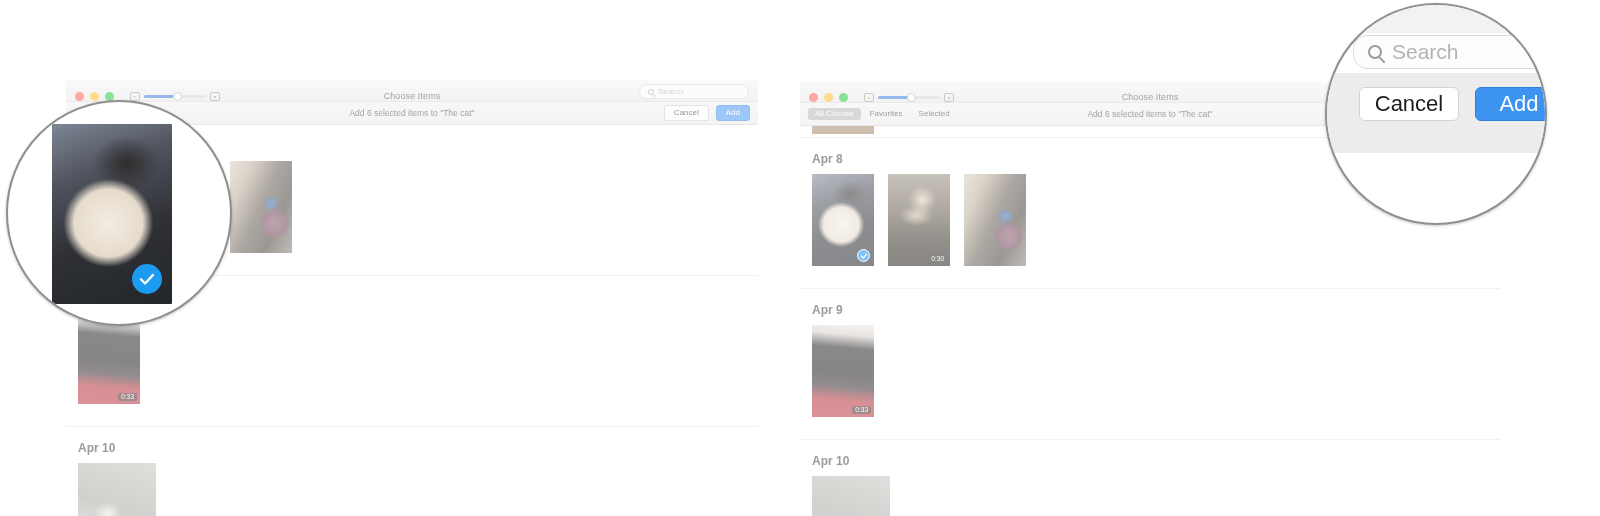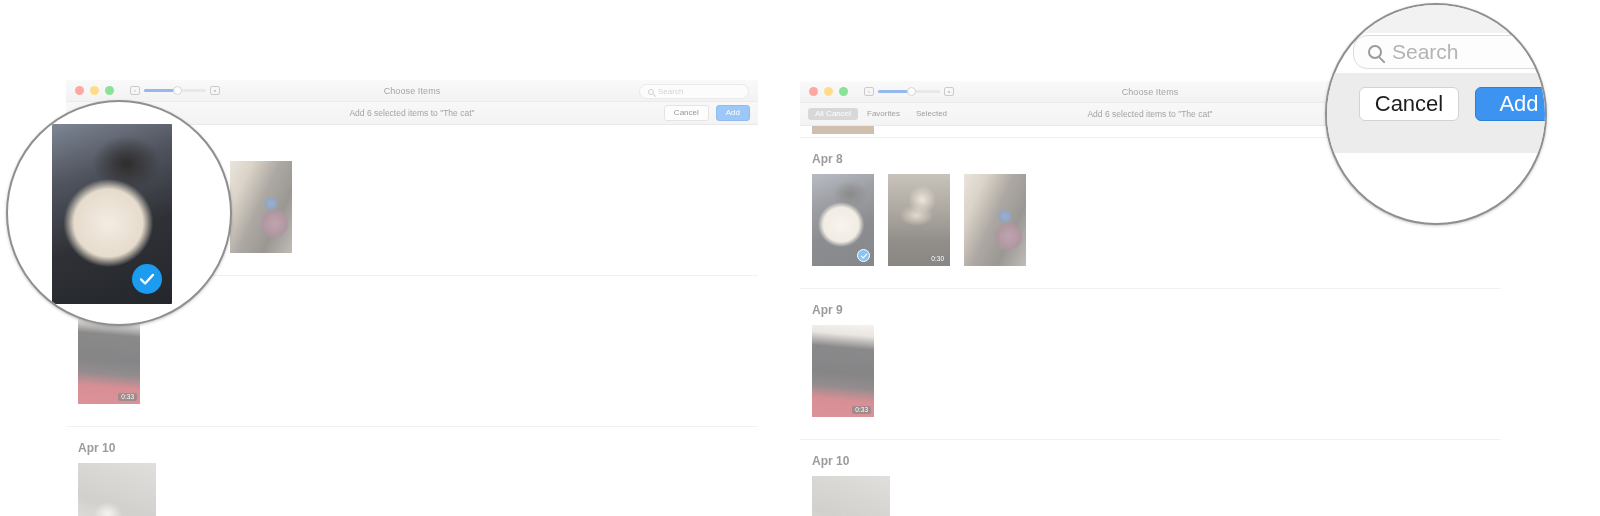--- a/index.html
+++ b/index.html
@@ -12,21 +12,21 @@
   .stage { position: relative; width: 1600px; height: 516px; background: #fff; }
 
   
   .window { position: absolute; background: #ffffff; overflow: hidden; }
   .window.faded { opacity: .55; }
 
   .titlebar {
     position: relative; height: 22px;
     background: linear-gradient(#f6f6f6, #e9e9e9);
     border-bottom: 1px solid #dcdcdc;
-    display: flex; align-items: center;
+    display: flex; align-items: flex-end;
   }
   .traffic { display: flex; gap: 6px; margin-left: 9px; }
   .dot { width: 9px; height: 9px; border-radius: 50%; }
   .dot.red   { background: #ff6157; }
   .dot.amber { background: #ffc12f; }
   .dot.green { background: #2acb42; }
 
   .zoomslider { display: flex; align-items: center; gap: 4px; margin-left: 16px; }
   .zs-icon { font-size: 7px; color: #8b8b8b; border: 1px solid #a2a2a2; border-radius: 2px;
              width: 10px; height: 9px; display:flex; align-items:center; justify-content:center; line-height:1;}
@@ -258,21 +258,21 @@
       </div>
       <div class="win-title">Choose Items</div>
       <div class="searchfield">
         <span class="mg"></span>
         <span class="ph">Search</span>
       </div>
     </div>
 
     <div class="toolbar">
       <div class="segmented" id="tabs-right">
-          <span class="seg active">All Cancel</span>
+          <span class="seg active">All Choose</span>
           <span class="seg">Favorites</span>
           <span class="seg">Selected</span>
         </div>
       <div class="toolbar-msg">Add 6 selected items to "The cat"</div>
       <div class="tb-buttons">
         <span class="btn cancel">Cancel</span>
         <span class="btn add">Add</span>
       </div>
     </div>
 

